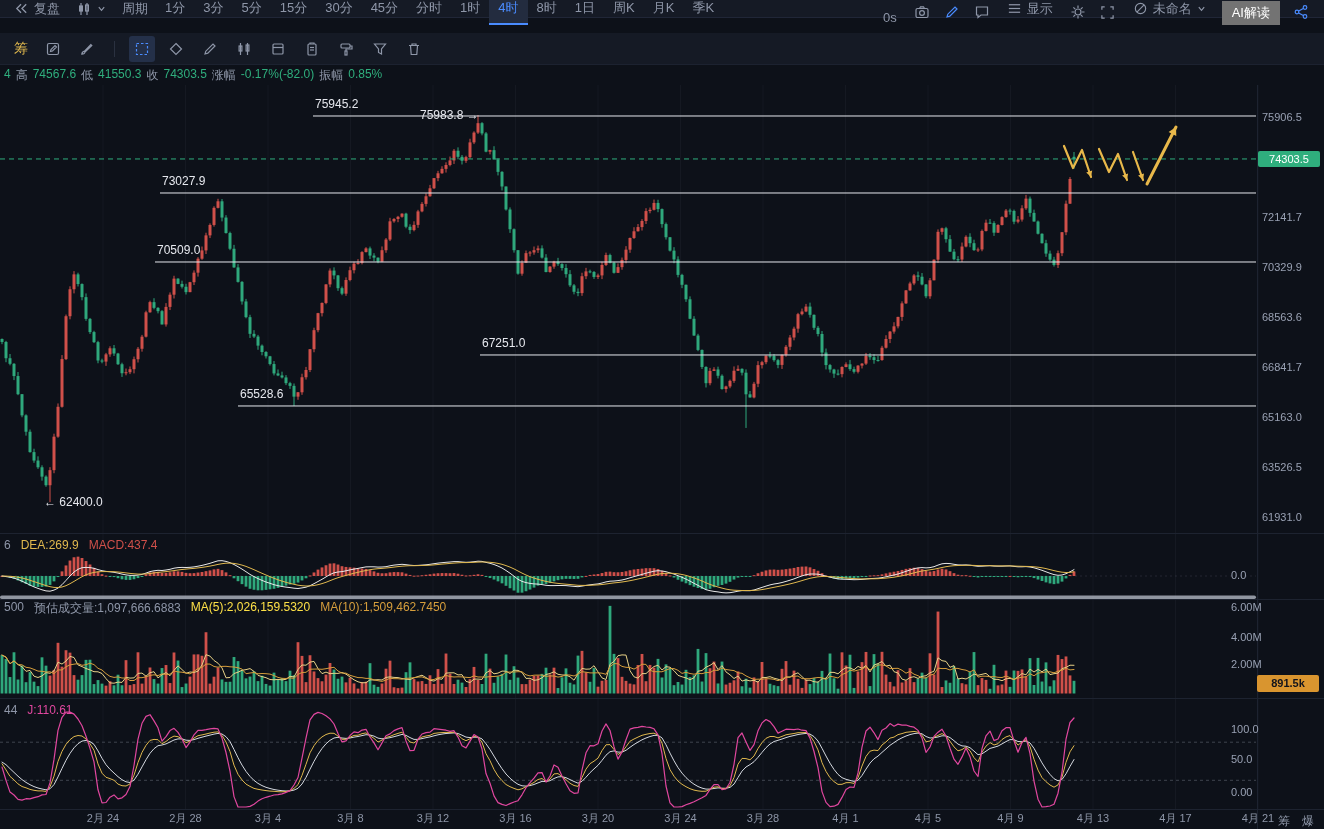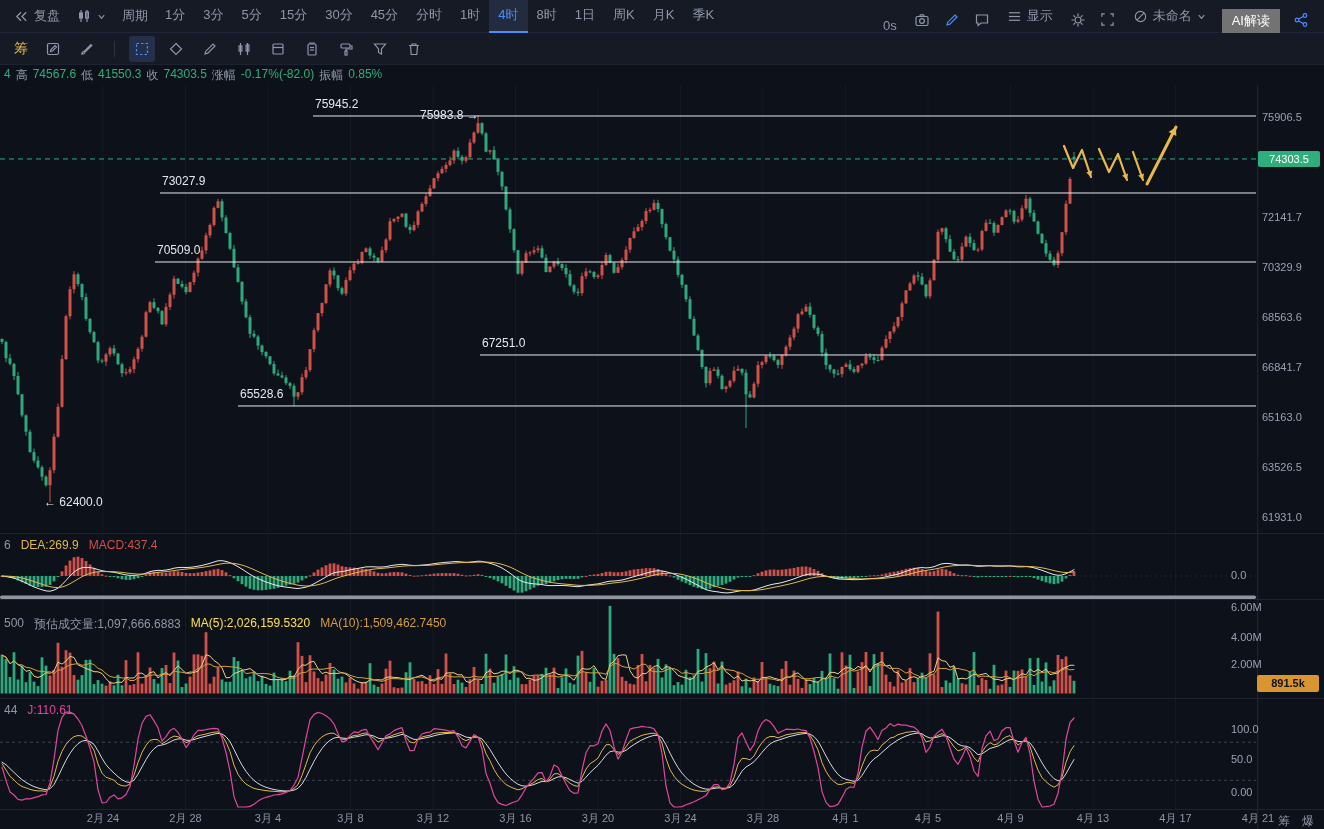--- a/index.html
+++ b/index.html
@@ -1,21 +1,21 @@
 <!DOCTYPE html>
 <html><head>
 <meta charset="utf-8">
 <style>
   *{margin:0;padding:0;box-sizing:border-box}
   html,body{width:1324px;height:829px;overflow:hidden}
   body{background:#0d1119;font-family:"Liberation Sans",sans-serif;position:relative;color:#c6ccd8}
   .app{position:absolute;inset:0;width:1324px;height:829px}
 
   
-  .toolbar-main{position:absolute;top:0;left:0;right:0;height:33px;background:#151a25;border-bottom:1px solid #202637;display:flex;align-items:center;padding:0 6px;color:#8e96a8;font-size:13px;z-index:10}
+  .toolbar-main{position:absolute;top:0;left:0;right:0;height:18px;background:#151a25;border-bottom:1px solid #202637;display:flex;align-items:center;padding:0 6px;color:#8e96a8;font-size:13px;z-index:10}
   .tb-item{display:flex;align-items:center;gap:5px;padding:0 8px;height:33px;cursor:pointer;white-space:nowrap}
   .tf-row{display:flex;align-items:stretch;height:33px}
   .tf-btn{padding:0 9px;display:flex;align-items:center;font-size:13px;color:#8e96a8;cursor:pointer;border-bottom:2px solid transparent}
   .tf-btn.active{color:#4a8cff;background:#232c3f;border-bottom:2px solid #4a8cff}
   .toolbar-right{margin-left:auto;display:flex;align-items:flex-end;gap:4px;padding-right:4px}
   .ai-btn{background:#737373;color:#fff;border-radius:0;padding:3px 10px;font-size:13px;cursor:pointer;margin:0 4px}
   .tool-btn{width:26px;height:26px;display:flex;align-items:center;justify-content:center;border-radius:3px;color:#8e96a8;cursor:pointer;flex:0 0 auto}
   .tool-btn.active{background:#243049;color:#4a8cff}
   .tool-btn.blue{color:#4a8cff}
   .ic{display:block}
@@ -1380,21 +1380,21 @@
       <text x="1262" y="335.97119200647535" fill="#99a1b3" font-size="11" font-family="&quot;Liberation Sans&quot;,sans-serif" text-anchor="start">65163.0</text>
       <text x="1262" y="385.9656019851444" fill="#99a1b3" font-size="11" font-family="&quot;Liberation Sans&quot;,sans-serif" text-anchor="start">63526.5</text>
       <text x="1262" y="435.9631531584405" fill="#99a1b3" font-size="11" font-family="&quot;Liberation Sans&quot;,sans-serif" text-anchor="start">61931.0</text>
     </svg>
 
   <div class="panel-header" style="top:538px">
     <span class="c-gray">6</span>
     <span class="c-yellow">DEA:269.9</span>
     <span class="c-red">MACD:437.4</span>
   </div>
-  <div class="panel-header" style="top:616px">
+  <div class="panel-header" style="top:600px">
     <span class="c-gray">500</span>
     <span class="c-gray">预估成交量:1,097,666.6883</span>
     <span class="c-ly">MA(5):2,026,159.5320</span>
     <span class="c-orange">MA(10):1,509,462.7450</span>
   </div>
   <div class="panel-header" style="top:703px">
     <span class="c-gray">44</span>
     <span class="c-magenta">J:110.61</span>
   </div>
 

